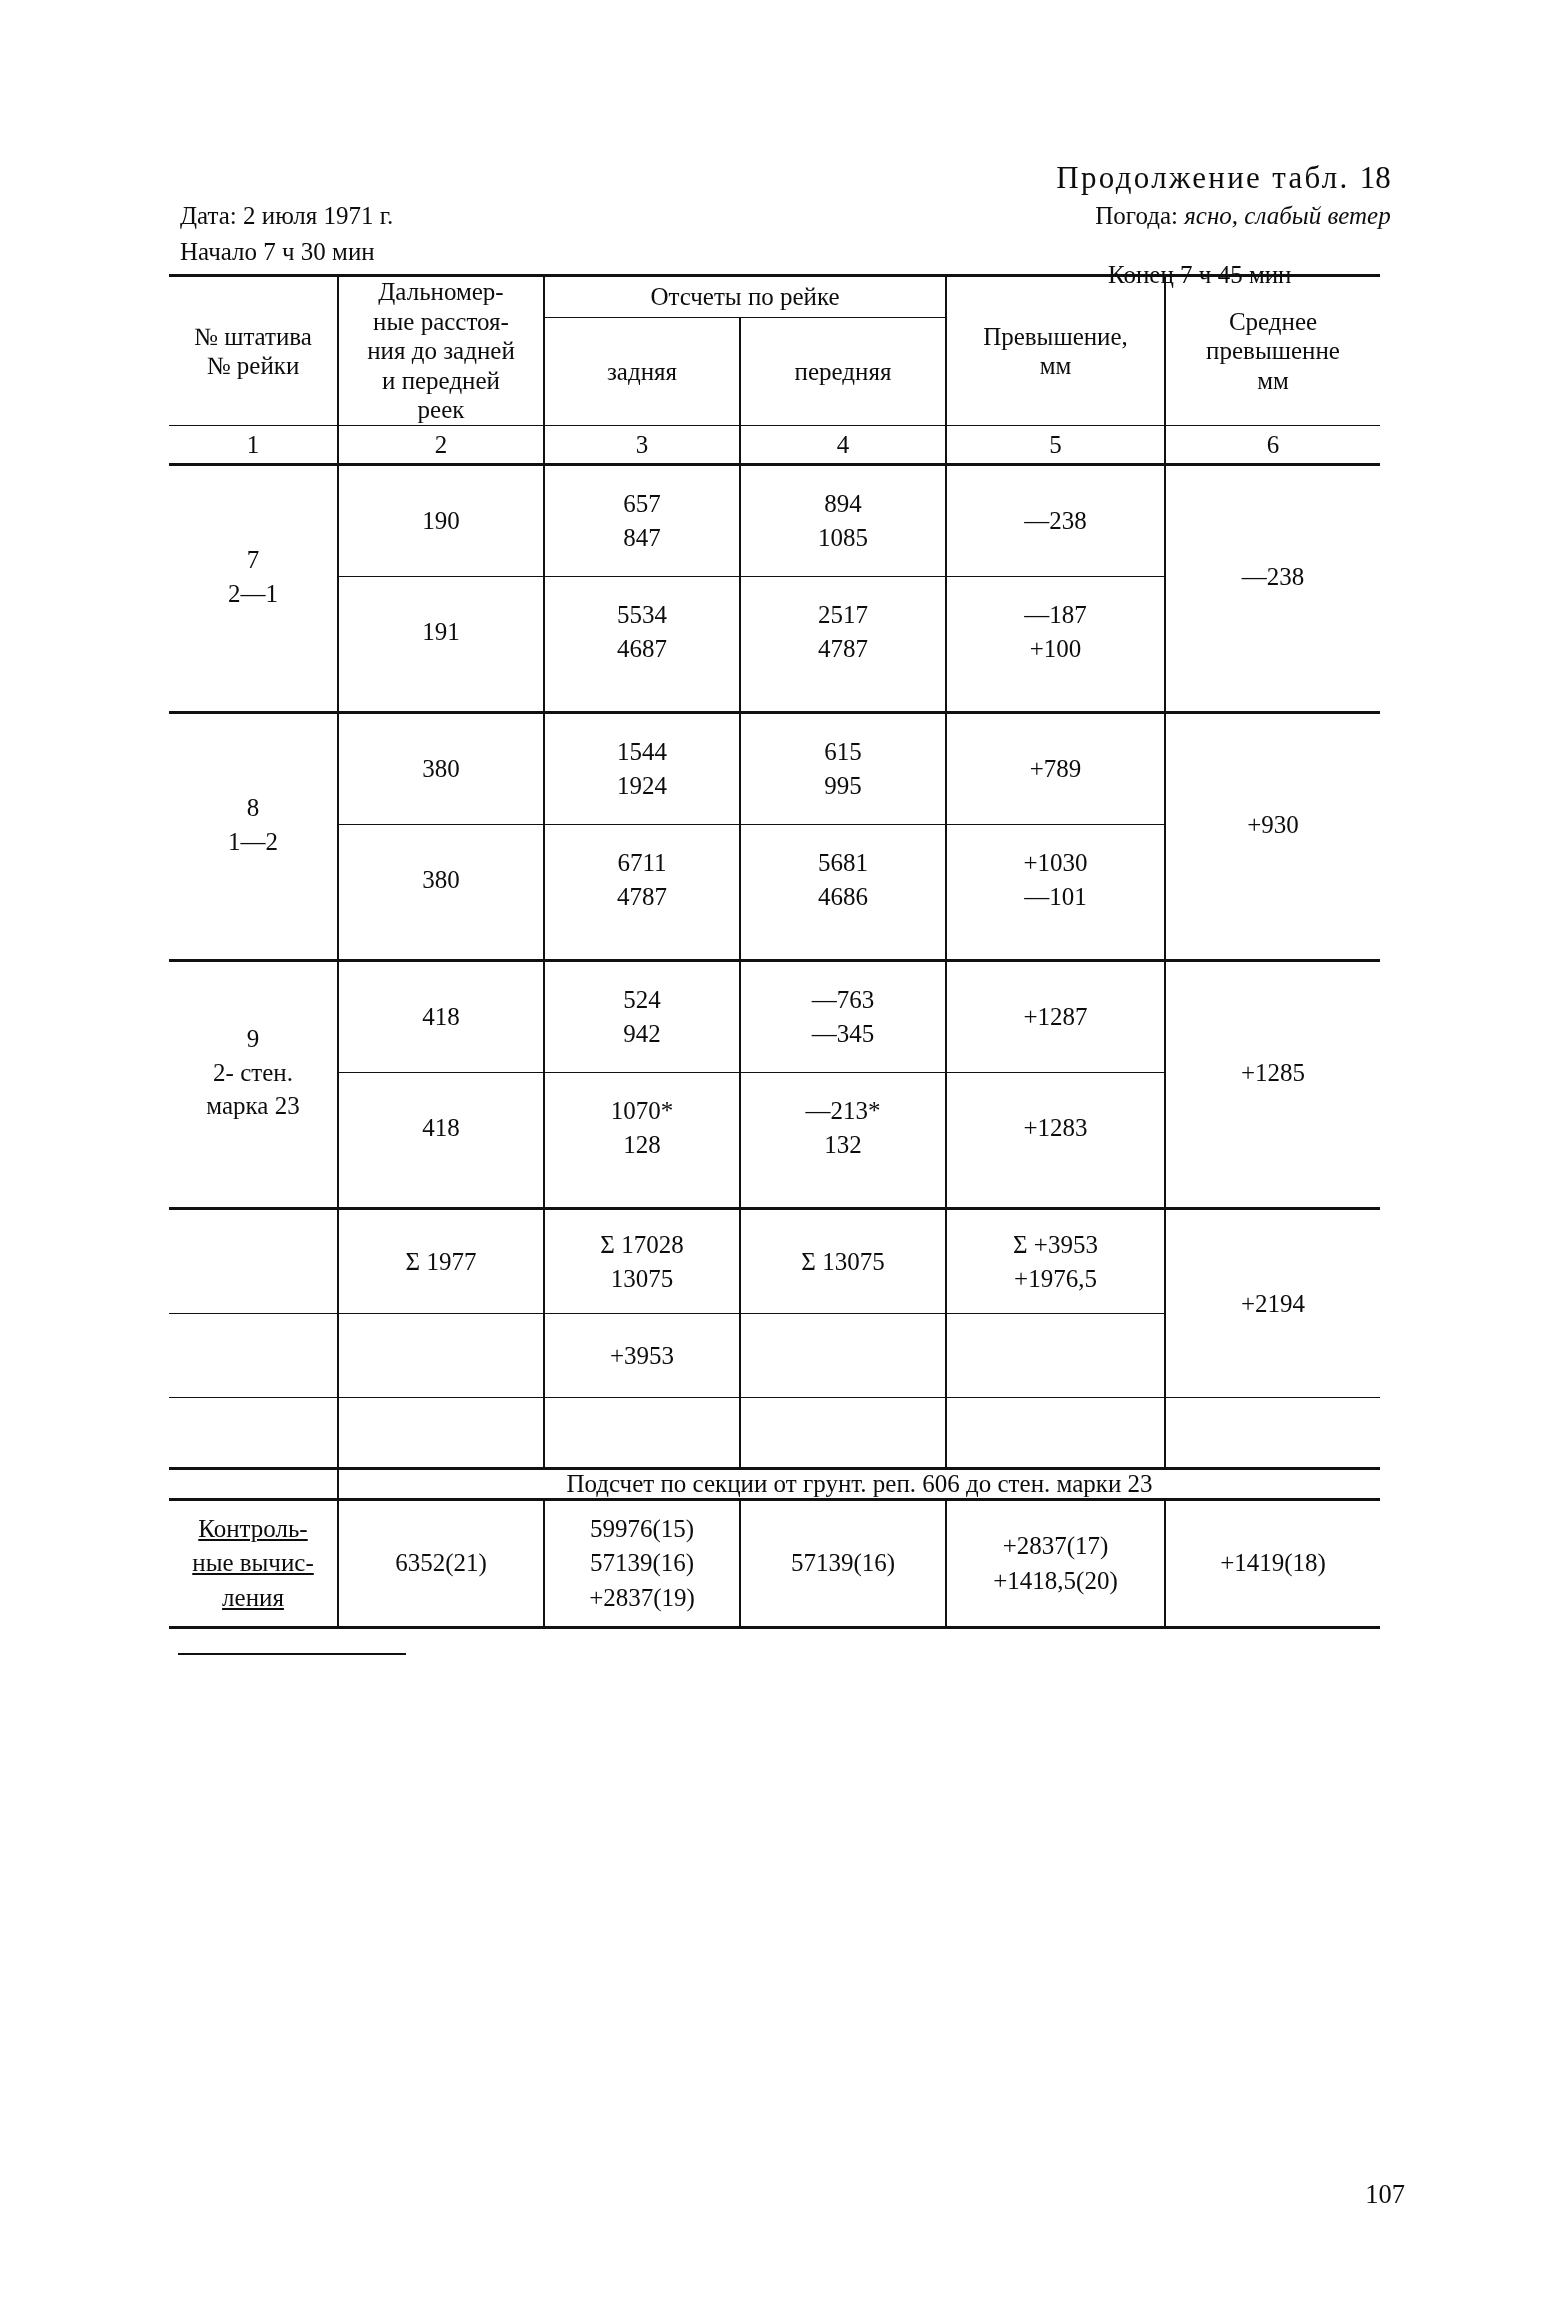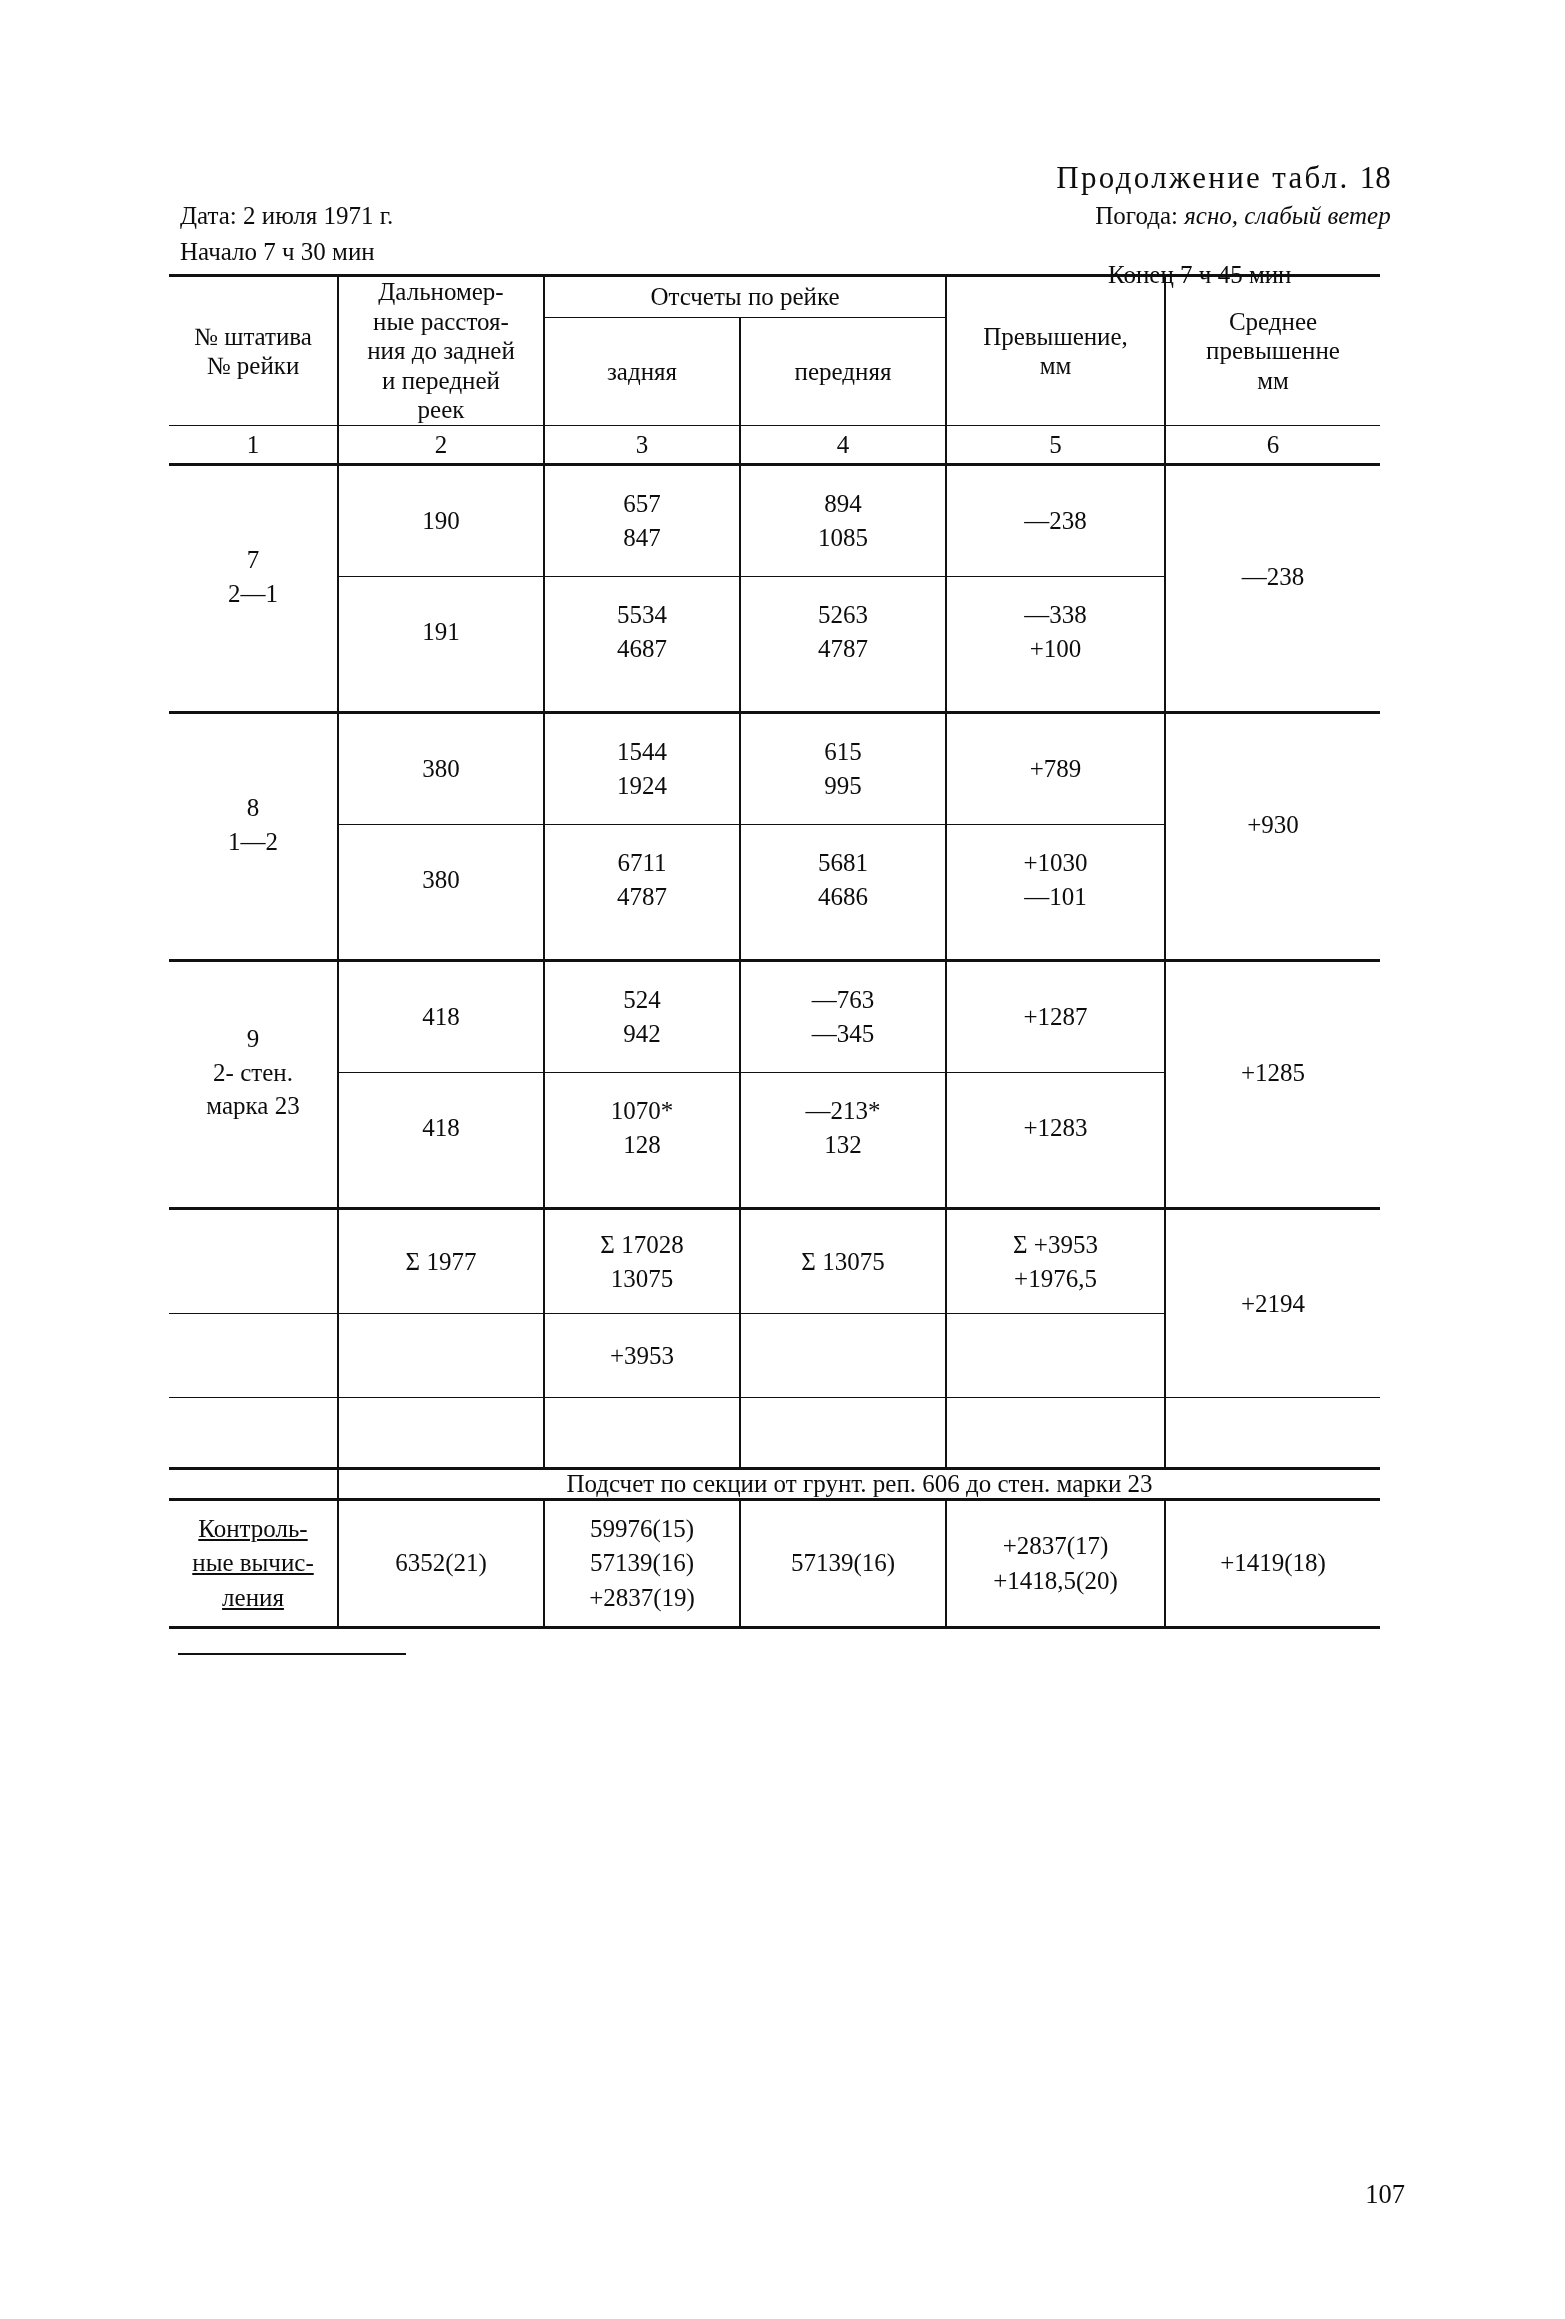--- a/index.html
+++ b/index.html
@@ -219,23 +219,23 @@
 847</td>
         <td class="data-cell two-line">894
 1085</td>
         <td class="data-cell two-line vl vr">—238</td>
         <td class="data-cell" rowspan="2">—238</td>
       </tr>
       <tr class="tall-row">
         <td class="data-cell vl vr bt-thin">191</td>
         <td class="data-cell two-line vr bt-thin">5534
 4687</td>
-        <td class="data-cell two-line bt-thin">5263
+        <td class="data-cell two-line bt-thin">2517
 4787</td>
-        <td class="data-cell two-line vl vr bt-thin">—338
+        <td class="data-cell two-line vl vr bt-thin">—187
 +100</td>
       </tr>
       <tr>
         <td class="bb-thick" style="height:24px"></td>
         <td class="bb-thick vl vr"></td>
         <td class="bb-thick vr"></td>
         <td class="bb-thick"></td>
         <td class="bb-thick vl vr"></td>
         <td class="bb-thick"></td>
       </tr>

